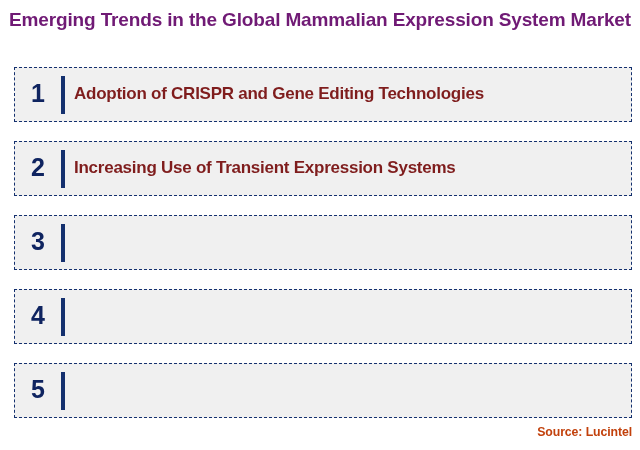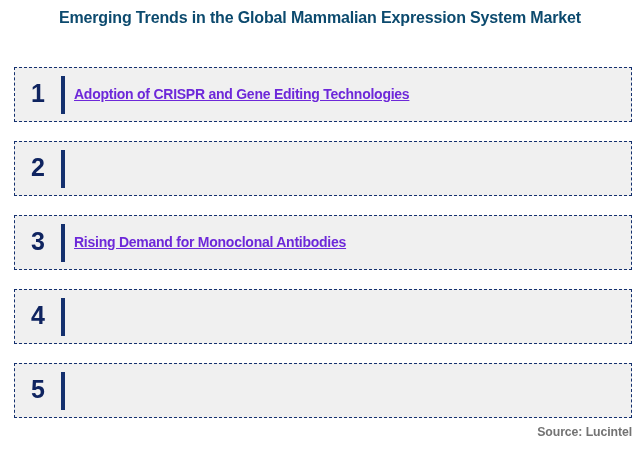--- a/index.html
+++ b/index.html
@@ -24,23 +24,23 @@
     height: 450px;
     background: #ffffff;
   }
 
   #chart-title {
     position: absolute;
     left: 0;
     top: 9px;
     width: 640px;
     text-align: center;
-    font-size: 16px;
+    font-size: 19px;
     font-weight: bold;
-    color: #0c4a6e;
+    color: #701a75;
     letter-spacing: -0.15px;
     white-space: nowrap;
   }
 
   #trend-list {
     position: absolute;
     left: 14px;
     top: 67px;
     width: 618px;
   }
@@ -73,36 +73,35 @@
   .trend-divider {
     flex: 0 0 4px;
     width: 4px;
     height: 38px;
     background: #14306e;
     margin-right: 9px;
   }
 
   .trend-label {
     flex: 1 1 auto;
-    font-size: 14px;
+    font-size: 17px;
     font-weight: bold;
-    color: #6d28d9;
+    color: #7f1d1d;
     letter-spacing: -0.25px;
     white-space: nowrap;
     padding-bottom: 1px;
-    text-decoration: underline;
   }
 
   #source-note {
     position: absolute;
     right: 8px;
     top: 425px;
     font-size: 12.3px;
     font-weight: bold;
-    color: #737373;
+    color: #c2410c;
     letter-spacing: -0.1px;
     white-space: nowrap;
   }
 </style>
 </head>
 <body>
 
 <div id="infographic">
 
   <div id="chart-title">Emerging Trends in the Global Mammalian Expression System Market</div>
@@ -111,26 +110,26 @@
 
     <div class="trend-row">
       <div class="trend-rank">1</div>
       <div class="trend-divider"></div>
       <div class="trend-label">Adoption of CRISPR and Gene Editing Technologies</div>
     </div>
 
     <div class="trend-row">
       <div class="trend-rank">2</div>
       <div class="trend-divider"></div>
+      <div class="trend-label">Increasing Use of Transient Expression Systems</div>
     </div>
 
     <div class="trend-row">
       <div class="trend-rank">3</div>
       <div class="trend-divider"></div>
-      <div class="trend-label">Rising Demand for Monoclonal Antibodies</div>
     </div>
 
     <div class="trend-row">
       <div class="trend-rank">4</div>
       <div class="trend-divider"></div>
     </div>
 
     <div class="trend-row">
       <div class="trend-rank">5</div>
       <div class="trend-divider"></div>

